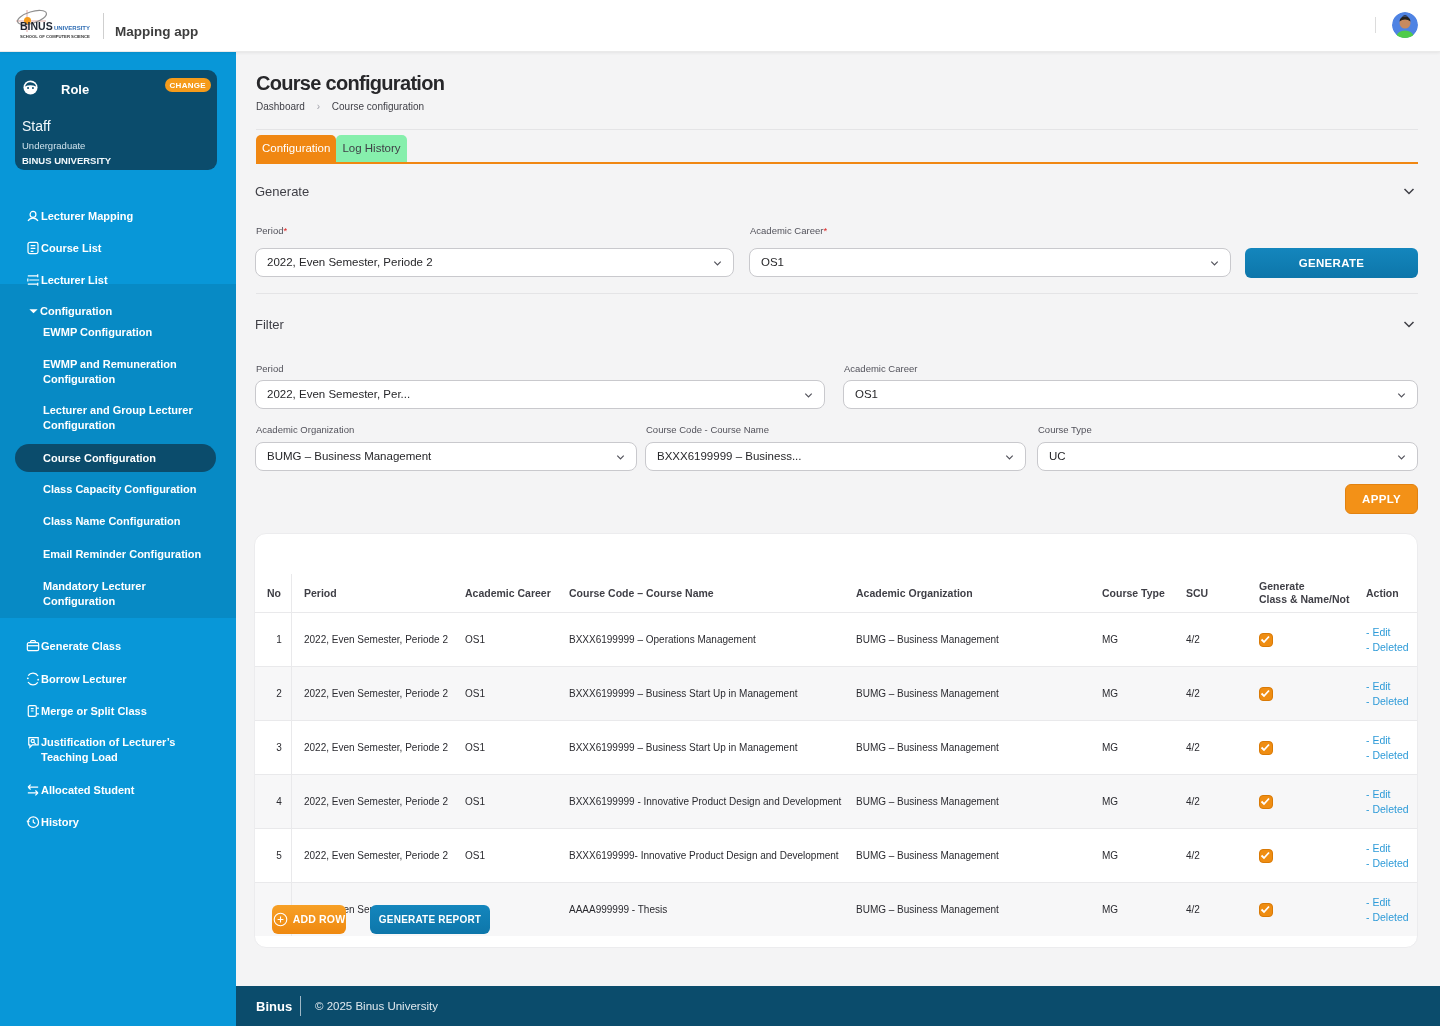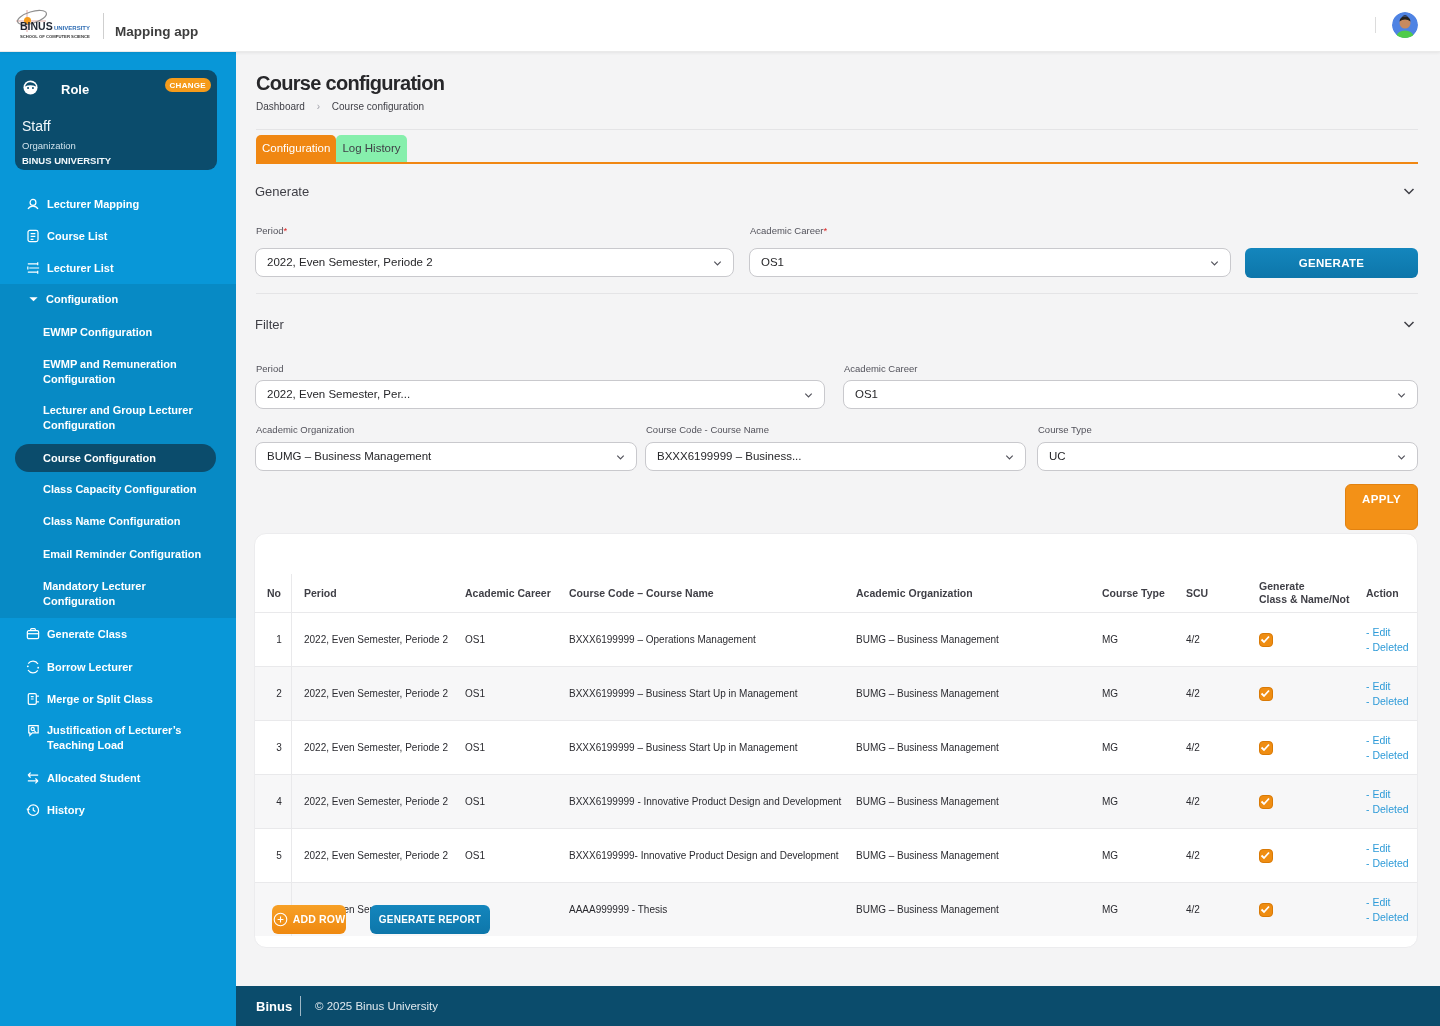--- a/index.html
+++ b/index.html
@@ -18,21 +18,21 @@
 .sidebar { position:absolute; left:0; top:52px; width:236px; height:974px; background:#0897d8; color:#fff; }
 .rolecard { position:absolute; left:15px; top:18px; width:202px; height:100px; background:#0b4c6c; border-radius:9px; z-index:2; }
 .rolecard .face { position:absolute; left:8px; top:10px; }
 .rolecard .rolelbl { position:absolute; left:30px; top:12px; font-size:13px; font-weight:700;padding-left:16px; }
 .rolecard .chg { position:absolute; right:6px; top:8px; background:#f59b1b; color:#fff; font-size:8px; font-weight:700; letter-spacing:0.3px; padding:3px 5px 2px 5px; border-radius:8px; }
 .rolecard .staff { position:absolute; left:7px; top:48px; font-size:14px; font-weight:400; color:#f2f8fb; }
 .rolecard .ug { position:absolute; left:7px; top:70px; font-size:9.5px; color:#cfe2ec; }
 .rolecard .bu { position:absolute; left:7px; top:85px; font-size:9.5px; font-weight:700; color:#f2f8fb; }
 
 .subblock { position:absolute; left:0; top:232px; width:236px; height:334px; background:rgba(0,0,0,0.085); }
-.mi { position:absolute; left:25px; display:flex; align-items:center; gap:6px; font-size:11px; font-weight:700; color:#fff; line-height:15px; }
+.mi { position:absolute; left:25px; display:flex; align-items:center; font-size:11px; font-weight:700; color:#fff; line-height:15px;margin-top:12px; }
 .mi svg { flex:0 0 auto; }
 .smi { position:absolute; left:43px; font-size:11px; font-weight:700; color:#fff; line-height:15px; }
 .pill { position:absolute; left:15px; top:392px; width:201px; height:28px; background:#0b4c6c; border-radius:14px; line-height:28px; padding-left:28px; font-size:11px; font-weight:700; }
 
 
 h1.title { position:absolute; left:256px; top:72px; font-size:20px; font-weight:700; color:#27272a; letter-spacing:-0.7px; }
 .crumb { position:absolute; left:256px; top:101px; font-size:10px; color:#3f3f46; }
 .crumb .sep { color:#a1a1aa; margin:0 9px; }
 .rule1 { position:absolute; left:256px; top:129px; width:1162px; height:1px; background:#e4e4e6; }
 .tabs { position:absolute; left:256px; top:135px; height:27px; display:flex; }
@@ -44,21 +44,21 @@
 .sechead { position:absolute; font-size:13px; font-weight:400; color:#3f3f46; }
 .chev { position:absolute; width:14px; height:14px; }
 .lbl { position:absolute; font-size:9.5px; color:#52525b; }
 .lbl .req { color:#e02424; }
 .sel { position:absolute; height:29px; background:#fff; border:1px solid #c9c9cd; border-radius:8px; font-size:11.5px; color:#27272a; line-height:27px; padding-left:11px; }
 .sel .sarr { position:absolute; right:10px; top:9px; }
 .rule2 { position:absolute; left:256px; top:293px; width:1162px; height:1px; background:#e4e4e6; }
 
 .btn { position:absolute; border-radius:6px; color:#fff; font-weight:700; text-align:center; }
 .btn-generate { left:1245px; top:248px; width:173px; height:30px; background:linear-gradient(#1486bd,#0d76aa); font-size:11.5px; line-height:30px; letter-spacing:0.3px; }
-.btn-apply { left:1345px; top:484px; width:73px; height:46px; background:#f39117; border:1px solid #e28210; font-size:11.5px; line-height:28px; letter-spacing:0.3px; }
+.btn-apply { left:1345px; top:484px; width:73px; height:30px; background:#f39117; border:1px solid #e28210; font-size:11.5px; line-height:28px; letter-spacing:0.3px; }
 
 
 .card { position:absolute; left:254px; top:533px; width:1164px; height:415px; background:#fff; border:1px solid #ececee; border-radius:12px; overflow:hidden; }
 table.grid { position:absolute; left:0; top:0; width:1162px; border-collapse:separate; border-spacing:0; table-layout:fixed;margin-top:40px; }
 table.grid th { font-size:10.5px; font-weight:700; color:#3f3f46; text-align:left; height:38px; vertical-align:middle; padding-left:12px; line-height:13px; }
 table.grid td { font-size:10px; color:#2b2b30; height:54px; vertical-align:middle; border-top:1px solid #e9e9eb; padding-left:12px; white-space:nowrap; overflow:hidden; }
 table.grid tr.alt td { background:#f7f7f8; }
 td.cno, th.cno { padding-left:0; text-align:center; border-right:1px solid #e9e9eb; }
 .cbx { width:14px; height:14px; background:#ef8d12; border:1.5px solid #d97a06; border-radius:4px; position:relative; }
 .alink { color:#2e9bd8; line-height:15px; font-size:10.5px; }
@@ -107,21 +107,21 @@
       <svg width="15" height="15" viewBox="0 0 16 16">
         <circle cx="8" cy="8" r="7.5" fill="#fff"></circle>
         <path d="M2 7 Q4 2 8 2.5 Q13 3 14 7 Q11 5.5 8 5.5 Q4.5 5.5 2 7 Z" fill="#0b4c6c"></path>
         <circle cx="5.4" cy="8.6" r="1.1" fill="#0b4c6c"></circle>
         <circle cx="10.6" cy="8.6" r="1.1" fill="#0b4c6c"></circle>
       </svg>
     </div>
     <div class="rolelbl">Role</div>
     <div class="chg">CHANGE</div>
     <div class="staff">Staff</div>
-    <div class="ug">Organization</div>
+    <div class="ug">Undergraduate</div>
     <div class="bu">BINUS UNIVERSITY</div>
   </div>
 
   <div class="subblock"></div>
 
   <div class="mi" style="top:144px;">
     <svg width="16" height="16" viewBox="0 0 17 17" fill="none" stroke="#fff" stroke-width="1.3">
       <circle cx="8.5" cy="6.8" r="3.1"></circle>
       <path d="M3.2 13.8 Q5 10.8 8.5 10.8 Q12 10.8 13.8 13.8"></path>
     </svg>

